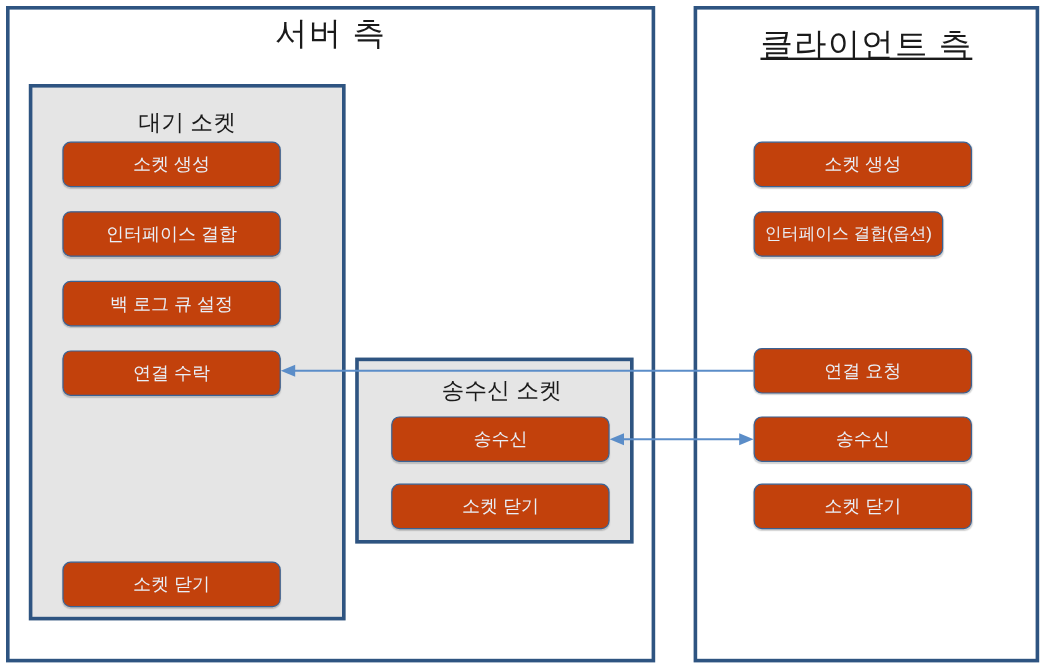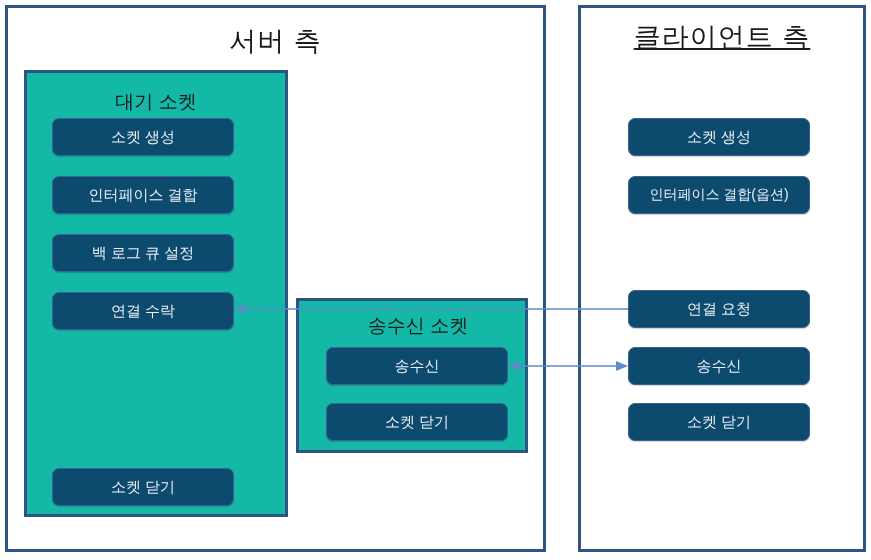--- a/index.html
+++ b/index.html
@@ -27,36 +27,36 @@
     right: 0;
     text-align: center;
     font-size: 27px;
     color: #1a1a1a;
     letter-spacing: 1px;
     white-space: nowrap;
   }
   .subpanel {
     position: absolute;
     border: 3px solid #2e5481;
-    background: #14b8a6;
+    background: #e5e5e5;
     box-sizing: border-box;
   }
   .subpanel-title {
     position: absolute;
     left: 0;
     right: 0;
     text-align: center;
     font-size: 19px;
     color: #1a1a1a;
     white-space: nowrap;
   }
   .node {
     position: absolute;
     box-sizing: border-box;
-    background: #0c4a6e;
+    background: #c2410c;
     border: 1px solid #3a6294;
     border-radius: 7px;
     color: #e9eff7;
     font-size: 15px;
     display: flex;
     align-items: center;
     justify-content: center;
     text-align: center;
     box-shadow: 0 1px 1px rgba(0,0,0,0.18);
     white-space: nowrap;
@@ -74,21 +74,21 @@
   .conn polygon {
     fill: #5b8dc8;
   }
 </style>
 </head>
 <body>
 
 <div id="canvas">
 
   <div class="panel" style="left:5px; top:5px; width:541px; height:547px;">
-    <div class="panel-title" style="top:15px;">서버 측</div>
+    <div class="panel-title" style="top:2px;">서버 측</div>
   </div>
 
   <div class="subpanel" style="left:24px; top:70px; width:264px; height:447px;">
     <div class="subpanel-title" style="top:16px;">대기 소켓</div>
   </div>
 
   <div class="node" style="left:52px; top:118px; width:182px; height:38px;">
     <span>소켓 생성</span>
   </div>
 
@@ -121,21 +121,21 @@
   </div>
 
   <div class="panel" style="left:578px; top:5px; width:288px; height:547px;">
     <div class="panel-title" style="top:11px;text-decoration:underline;">클라이언트 측</div>
   </div>
 
   <div class="node" style="left:628px; top:118px; width:182px; height:38px;">
     <span>소켓 생성</span>
   </div>
 
-  <div class="node small" style="left:628px; top:176px; width:182px; height:38px;">
+  <div class="node small" style="left:628px; top:176px; width:158px; height:38px;">
     <span>인터페이스 결합(옵션)</span>
   </div>
 
   <div class="node" style="left:628px; top:290px; width:182px; height:38px;">
     <span>연결 요청</span>
   </div>
 
   <div class="node" style="left:628px; top:347px; width:182px; height:38px;">
     <span>송수신</span>
   </div>

